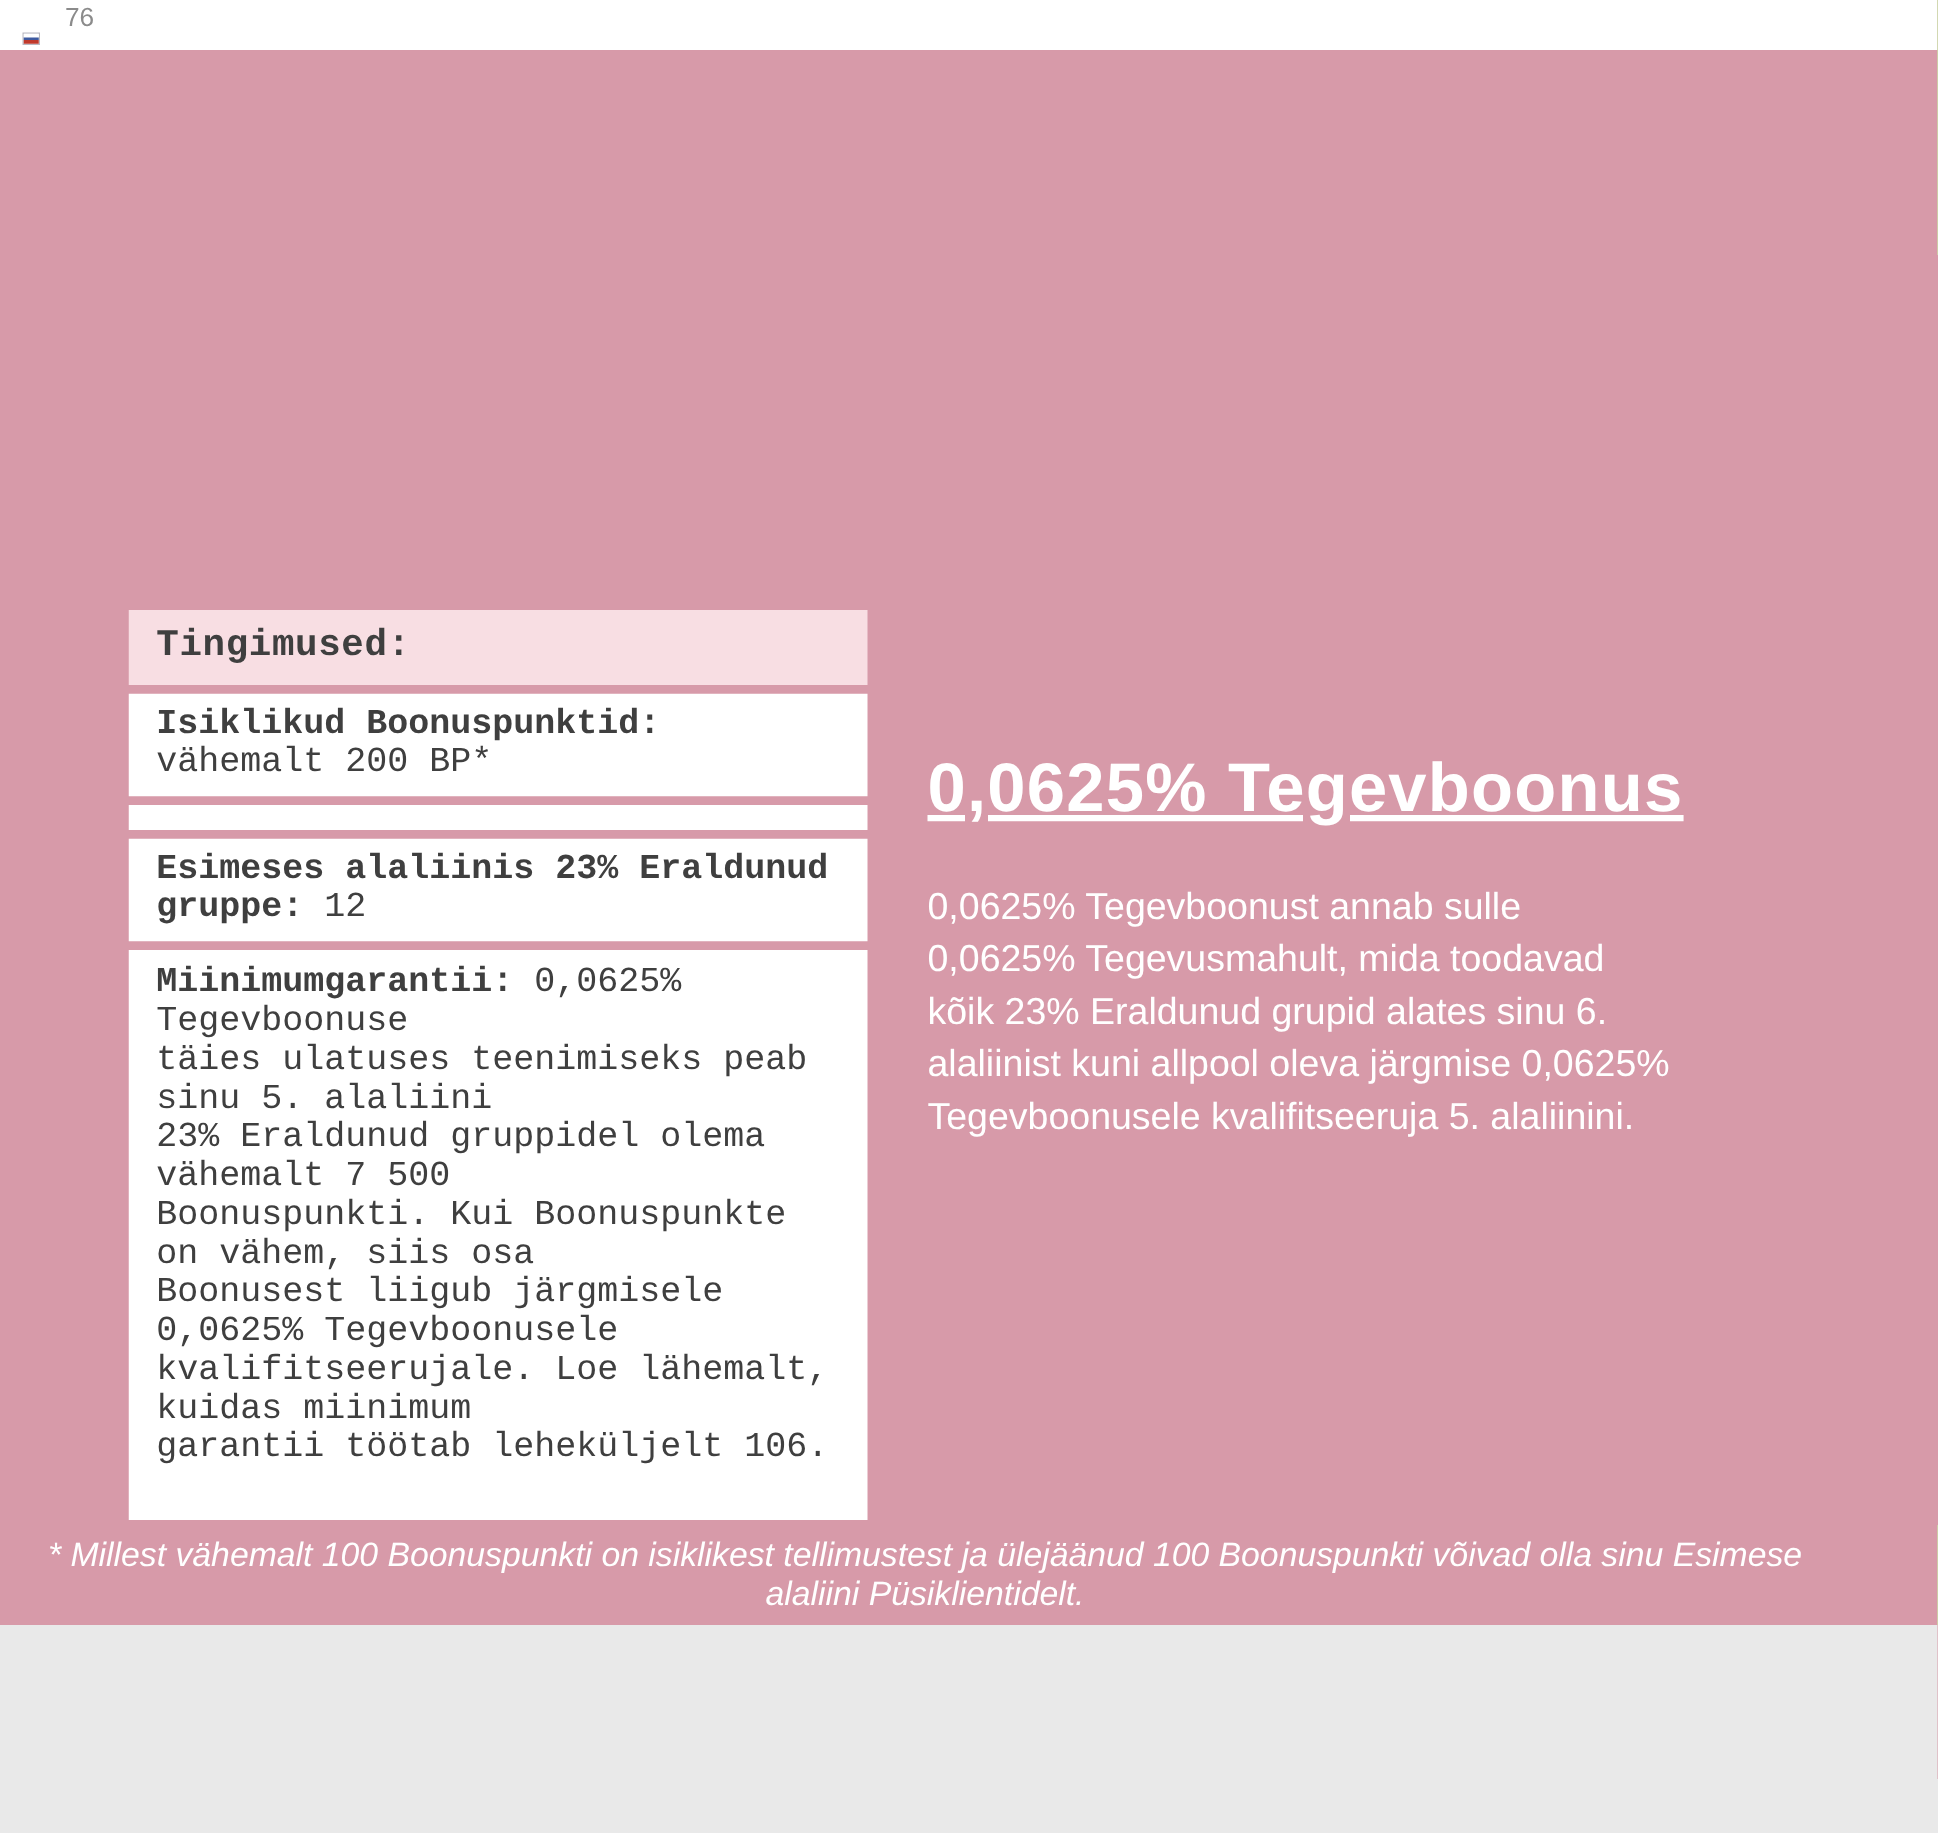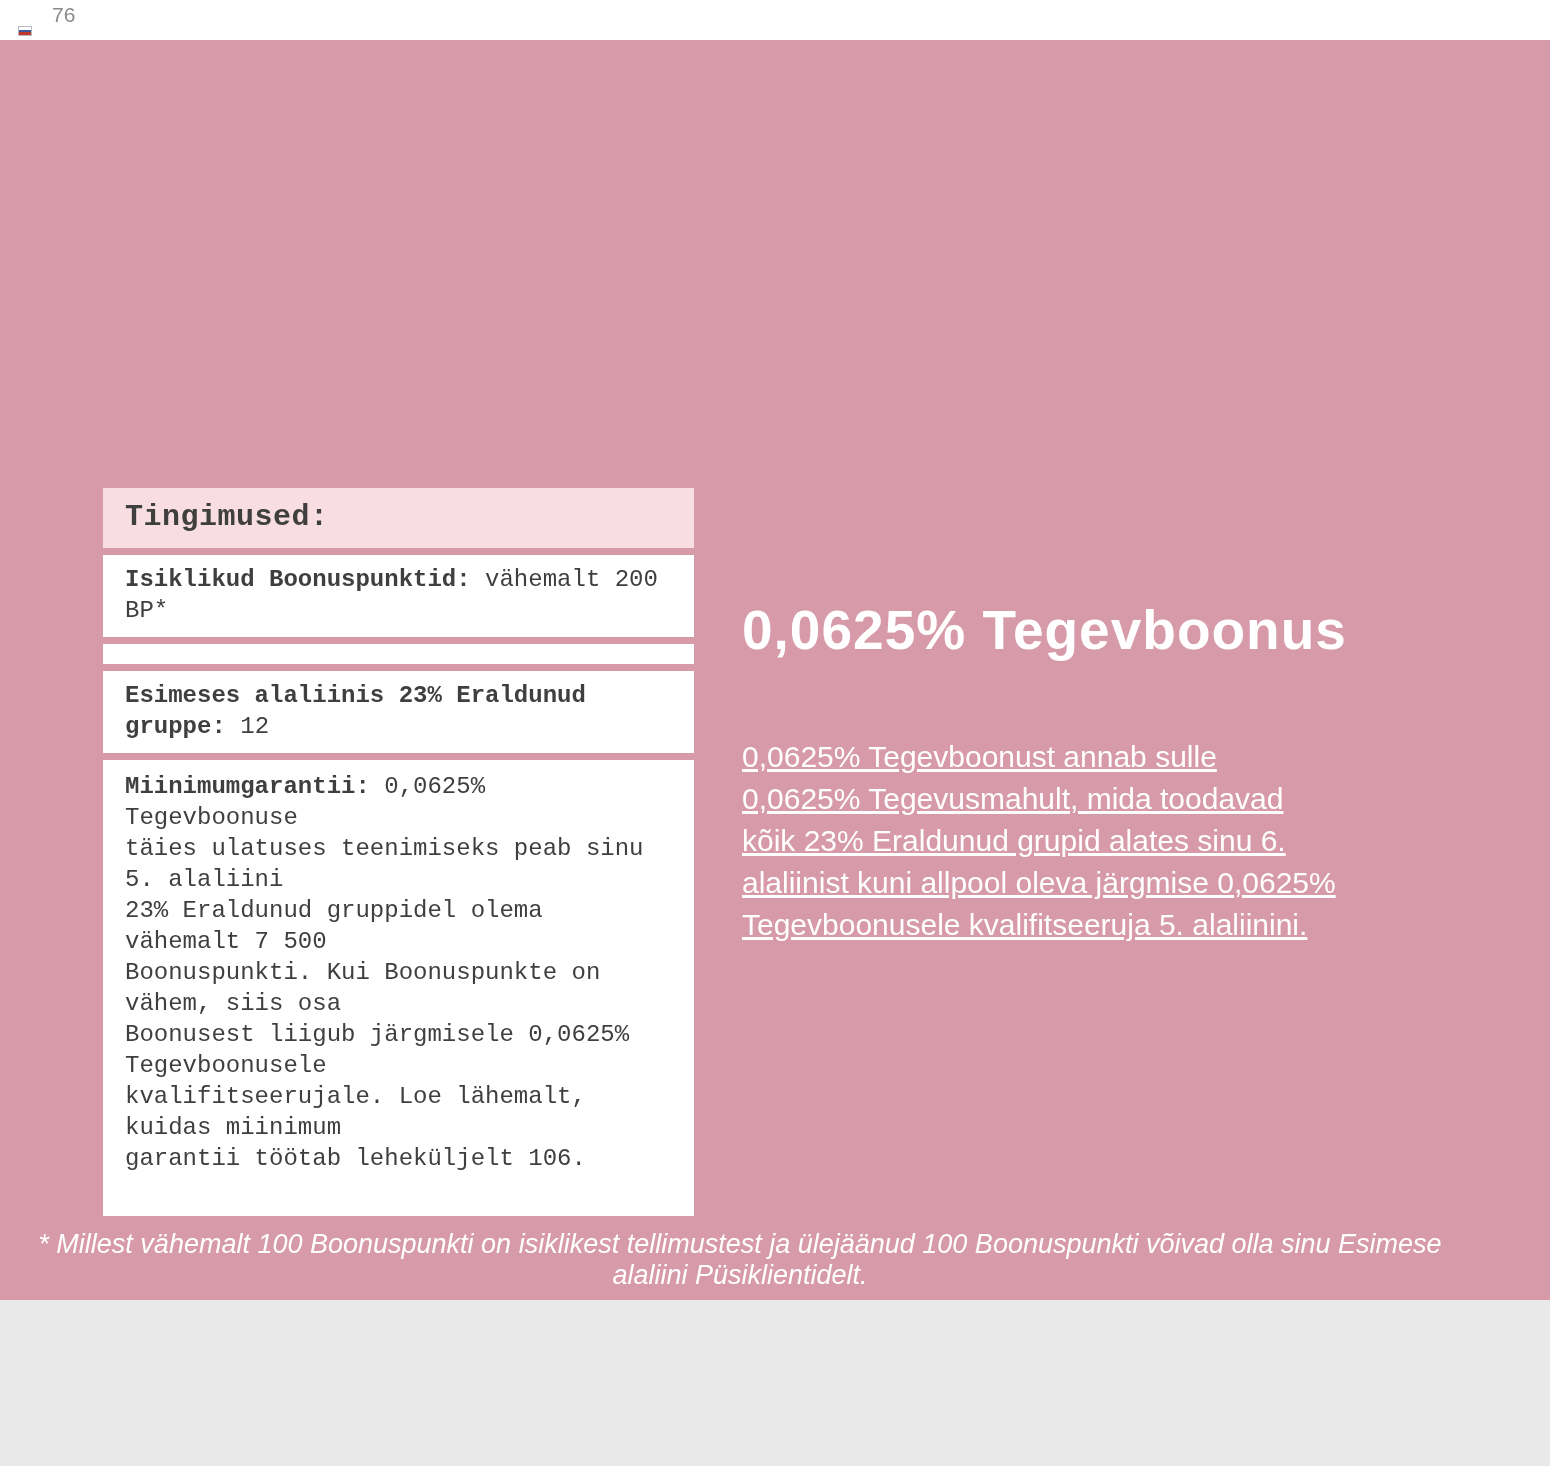--- a/index.html
+++ b/index.html
@@ -62,46 +62,46 @@
     background: #f8dee3;
     padding: 12px 22px 14px 22px;
     font-size: 30px;
     font-weight: 700;
     color: #3f3f3f;
     letter-spacing: 0.5px;
   }
   .card-section {
     background: #ffffff;
     padding: 9px 22px 11px 22px;
-    font-size: 24px;
+    font-size: 28px;
     line-height: 31px;
     color: #3f3f3f;
   }
   .card-section strong { font-weight: 700; }
   .card-section.last { padding-bottom: 42px; padding-top: 11px; }
   .block-label { display: block; }
   .pre { white-space: pre-line; }
 
   
   .main-title {
     position: absolute;
     left: 742px; top: 558px;
     font-size: 55px;
     font-weight: 600;
     letter-spacing: 1px;
     color: #ffffff;
+    text-decoration: underline;
   }
   .main-body {
     position: absolute;
-    left: 742px; top: 696px;
+    left: 742px; top: 665px;
     width: 700px;
     font-size: 30px;
     line-height: 42px;
     color: #ffffff;
-    text-decoration: underline;
   }
 
   
   .footnote {
     position: absolute;
     left: 0; right: 70px; bottom: 9px;
     text-align: center;
     font-size: 27px;
     font-style: italic;
     color: #ffffff;

